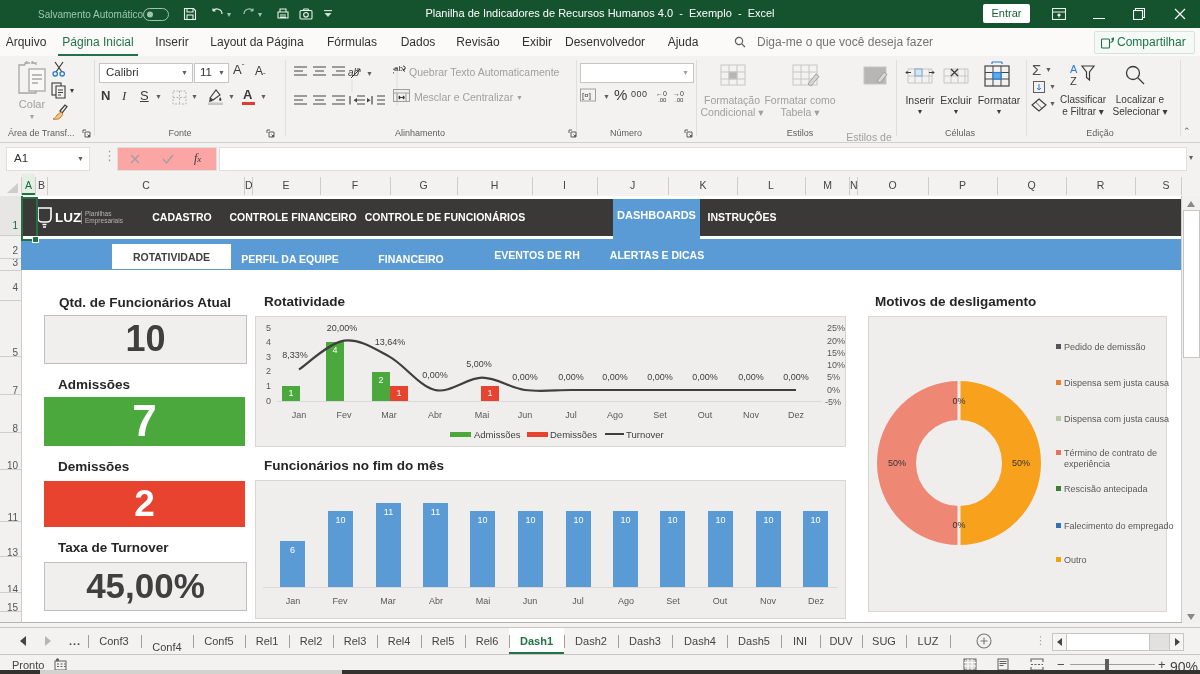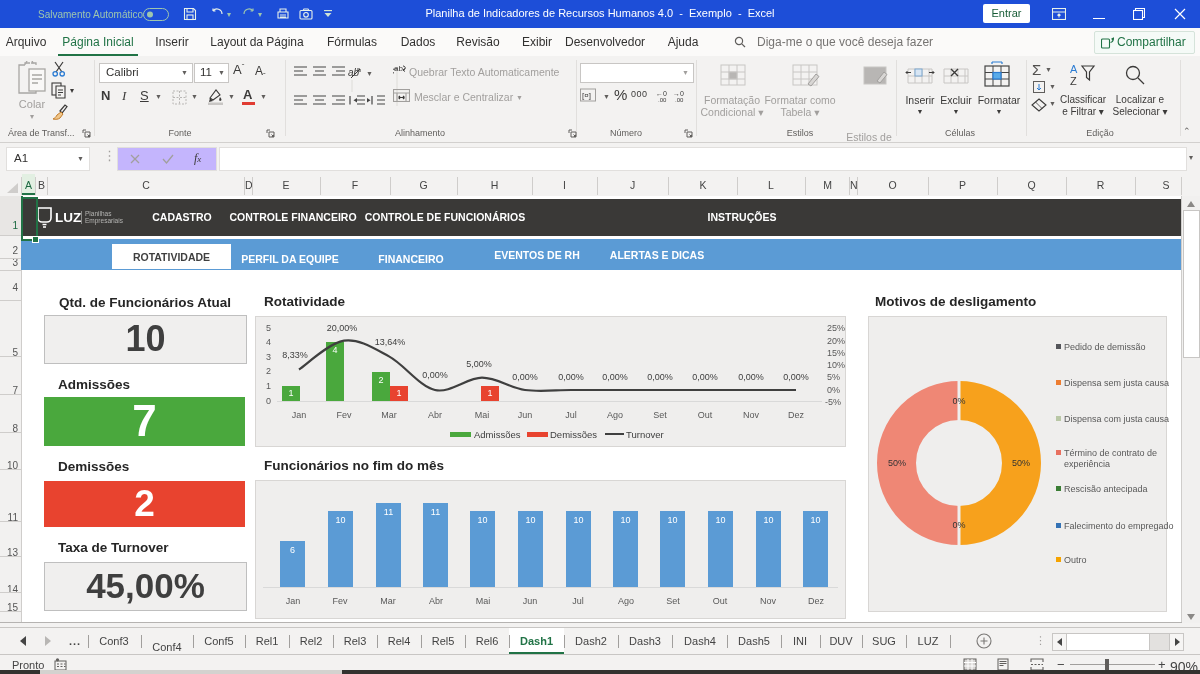--- a/index.html
+++ b/index.html
@@ -1,20 +1,20 @@
 <!DOCTYPE html>
 <html><head>
 <meta charset="utf-8">
 <style>
   html,body{margin:0;padding:0;}
   body{font-family:"Liberation Sans", sans-serif;}
   #app{position:relative;width:1200px;height:674px;overflow:hidden;background:#fff;}
   .abs{position:absolute;}
   
-  #titlebar{left:0;top:0;width:1200px;height:28px;background:#1d4ed8;color:#fff;}
+  #titlebar{left:0;top:0;width:1200px;height:28px;background:#14532d;color:#fff;}
   .tb-light{color:#9ec6ae;}
   
   #menurow{left:0;top:28px;width:1200px;height:28px;background:#fbfaf9;}
   .mtab{position:absolute;top:0;height:28px;line-height:28px;font-size:12px;color:#323130;text-align:center;}
   
   #ribbon{left:0;top:56px;width:1200px;height:86px;background:#f3f2f1;border-bottom:1px solid #d2d0ce;}
   .rsep{position:absolute;top:4px;height:76px;width:1px;background:#e1dfdd;}
   .rlabel{position:absolute;top:72px;height:12px;font-size:9px;color:#605e5c;text-align:center;}
   .ricon{position:absolute;}
   .rtext{position:absolute;font-size:10.5px;color:#3b3a39;}
@@ -321,21 +321,21 @@
     <div class="rtext" style="left:1110px;top:38px;width:60px;text-align:center;line-height:12px;font-size:10px;white-space:nowrap;">Localizar e<br>Selecionar ▾</div>
     <div class="rlabel" style="left:1060px;width:80px;">Edição</div>
     <div class="abs" style="left:1183px;top:70px;font-size:9px;color:#605e5c;">⌃</div>
   </div>
   <div id="fbar" class="abs">
     <div class="abs" style="left:6px;top:4px;width:82px;height:22px;background:#fff;border:1px solid #e1dfdd;">
       <div class="abs" style="left:7px;top:4px;font-size:11.5px;color:#323130;">A1</div>
       <div class="abs" style="right:5px;top:7px;font-size:7px;color:#605e5c;">▼</div>
     </div>
     <div class="abs" style="left:103px;top:5px;font-size:13px;color:#a19f9d;letter-spacing:0;">⋮</div>
-    <div class="abs" style="left:117px;top:4px;width:98px;height:22px;background:#c4b5fd;border:1px solid #e1dfdd;">
+    <div class="abs" style="left:117px;top:4px;width:98px;height:22px;background:#fca5a5;border:1px solid #e1dfdd;">
       <svg class="abs" style="left:12px;top:6px;" width="10" height="10" viewBox="0 0 10 10" stroke="#a19f9d" stroke-width="1.3">
           <path d="M1 1 L9 9 M9 1 L1 9"></path>
         </svg>
       <svg class="abs" style="left:44px;top:6px;" width="12" height="10" viewBox="0 0 12 10" fill="none" stroke="#a19f9d" stroke-width="1.3">
           <path d="M1 5 L4.5 9 L11 1"></path>
         </svg>
       <div class="abs" style="left:76px;top:3px;font-size:12px;font-style:italic;color:#3b3a39;font-family:'Liberation Serif',serif;">f<span style="font-size:9px;">x</span></div>
     </div>
     <div class="abs" style="left:219px;top:4px;width:966px;height:22px;background:#fff;border:1px solid #e1dfdd;"></div>
     <div class="abs" style="left:1189px;top:10px;font-size:8px;color:#605e5c;">▾</div>
@@ -417,20 +417,23 @@
         <path d="M2 2 h13 v10 a4 4 0 0 1 -4 4 h-5 a4 4 0 0 1 -4 -4 z" rx="3"></path>
         <path d="M6.5 18.5 h4 M7 21 h3" stroke-width="1.4"></path>
       </svg>
       <div class="abs" style="left:34px;top:11px;color:#fff;font-size:13.5px;font-weight:bold;">LUZ</div>
       <div class="abs" style="left:60px;top:12px;width:1px;height:13px;background:#8a8a88;"></div>
       <div class="abs" style="left:64px;top:12px;color:#b5b5b3;font-size:6.5px;line-height:6.5px;">Planilhas<br>Empresariais</div>
       <div class="navitem" style="left:81px;width:160px;">CADASTRO</div>
       <div class="navitem" style="left:192px;width:160px;">CONTROLE FINANCEIRO</div>
       <div class="navitem" style="left:334px;width:180px;">CONTROLE DE FUNCIONÁRIOS</div>
       <div class="navitem" style="left:641px;width:160px;">INSTRUÇÕES</div>
+    </div>
+    <div class="abs" style="left:613px;top:3px;width:87px;height:71px;background:#5b9bd5;">
+      <div class="abs" style="left:0;top:0;width:87px;height:33px;line-height:33px;color:#fff;font-weight:bold;font-size:11px;text-align:center;">DASHBOARDS</div>
     </div>
     <div id="bluebar">
       <div class="abs" style="left:91px;top:5px;width:119px;height:25px;background:#fff;"></div>
       <div class="bluetab" style="left:91px;width:119px;color:#3f3f3f;top:6px;height:25px;line-height:25px;">ROTATIVIDADE</div>
       <div class="bluetab" style="left:209px;width:120px;top:6px;">PERFIL DA EQUIPE</div>
       <div class="bluetab" style="left:330px;width:120px;top:6px;">FINANCEIRO</div>
       <div class="bluetab" style="left:456px;width:120px;top:2px;">EVENTOS DE RH</div>
       <div class="bluetab" style="left:576px;width:120px;top:2px;">ALERTAS E DICAS</div>
     </div>
 

